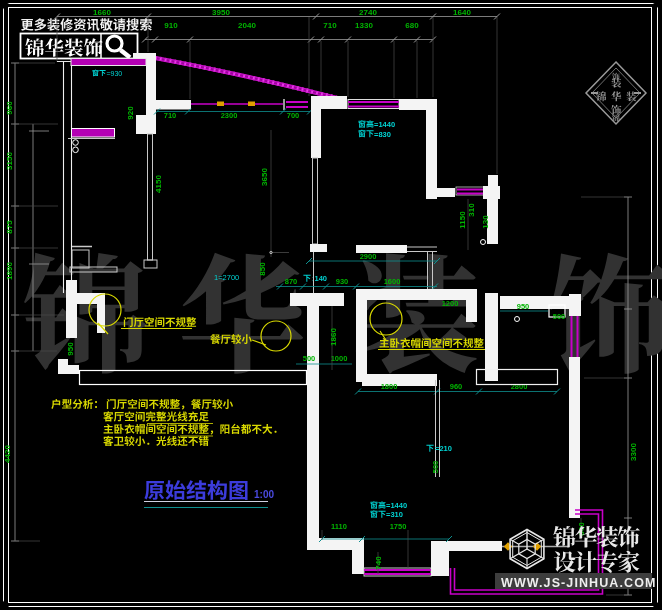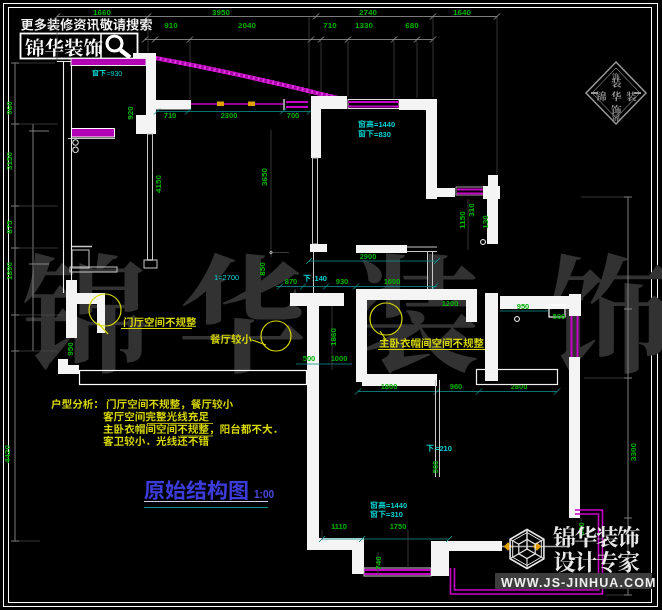--- a/index.html
+++ b/index.html
@@ -1,15 +1,15 @@
 <!DOCTYPE html>
 <html><head><meta charset="utf-8"><title>floorplan</title>
 <style>
 html,body{margin:0;padding:0;background:#000;}
-#wrap{width:662px;height:610px;background:#000;overflow:hidden;}
+#wrap{width:662px;height:610px;background:#000;overflow:hidden;border-radius:20px;}
 text{font-family:"Liberation Sans",sans-serif;}
 </style></head>
 <body>
 <div id="wrap">
 <svg width="662" height="610" viewBox="0 0 662 610">
 <defs>
 <path id="f4e13" d="M757 -769 693 -685H511L540 -792C566 -790 577 -801 583 -812L425 -859C417 -818 403 -755 384 -685H96L104 -656H376C361 -601 345 -543 328 -489H38L46 -460H319C304 -412 289 -368 275 -332C261 -325 247 -316 237 -308L353 -235L400 -289H657C629 -234 583 -161 543 -105C471 -132 371 -151 237 -151L231 -139C363 -95 538 7 620 99C720 117 742 -12 573 -92C654 -142 743 -209 798 -261C821 -263 832 -265 840 -274L728 -382L659 -317H402L446 -460H932C946 -460 957 -465 960 -476C916 -518 839 -579 839 -579L773 -489H454L503 -656H845C859 -656 869 -661 872 -672C829 -712 757 -769 757 -769Z"></path>
 <path id="f534e" d="M680 -832 529 -846V-555C471 -520 410 -488 349 -462L356 -450C415 -462 473 -477 529 -495V-429C529 -354 554 -332 657 -332H755C917 -332 965 -342 965 -391C965 -410 957 -422 924 -436L921 -569H910C892 -509 875 -459 863 -441C856 -431 850 -428 837 -428C824 -426 797 -426 768 -426H684C653 -426 648 -432 648 -448V-539C753 -583 844 -634 910 -685C931 -678 942 -683 949 -692L820 -790C779 -740 719 -686 648 -634V-806C670 -809 679 -819 680 -832ZM861 -295 797 -204H565V-305C589 -309 596 -318 598 -331L440 -345V-204H31L39 -176H440V92H462C510 92 565 71 565 63V-176H949C964 -176 974 -181 977 -192C935 -233 861 -295 861 -295ZM448 -794 288 -853C246 -730 151 -556 36 -444L45 -435C108 -466 167 -507 219 -552V-293H241C287 -293 335 -315 337 -323V-624C354 -627 365 -634 368 -643L325 -659C359 -699 388 -739 410 -777C435 -777 443 -783 448 -794Z"></path>
 <path id="f5bb6" d="M724 -646 663 -569H184L192 -540H384C310 -463 199 -380 80 -326L88 -313C205 -343 319 -387 413 -441L420 -429C343 -330 202 -218 73 -158L79 -145C217 -182 367 -248 469 -315L476 -290C382 -166 212 -49 46 11L53 26C212 -6 374 -72 492 -149C491 -98 483 -56 469 -35C464 -26 454 -25 440 -25C416 -25 350 -29 308 -32L309 -20C348 -10 381 3 393 16C408 33 416 56 417 90C488 90 538 78 564 46C616 -18 624 -180 548 -321L611 -336C656 -160 743 -54 871 23C887 -32 920 -67 966 -76L967 -87C830 -131 697 -207 632 -342C719 -365 803 -394 862 -420C885 -413 894 -417 901 -426L779 -525C726 -474 626 -397 535 -343C509 -383 476 -422 435 -454C477 -481 515 -509 546 -540H808C822 -540 833 -545 835 -556L810 -578C849 -599 898 -635 926 -662C947 -663 957 -665 965 -673L860 -772L801 -712H535C599 -738 606 -859 404 -847L396 -841C430 -815 461 -766 466 -721C472 -717 478 -714 484 -712H186C183 -730 177 -748 170 -768H156C158 -714 119 -664 83 -646C53 -631 32 -603 44 -568C58 -531 105 -524 137 -544C171 -566 196 -614 190 -684H810C808 -653 803 -614 799 -587Z"></path>
 <path id="f88c5" d="M91 -794 82 -789C106 -749 128 -690 127 -637C213 -554 330 -726 91 -794ZM854 -377 792 -295H524C584 -309 603 -407 429 -404L421 -398C442 -379 463 -341 466 -308C475 -301 484 -297 493 -295H42L50 -267H374C293 -194 170 -129 28 -87L34 -74C126 -88 213 -107 291 -132V-74C291 -56 282 -45 230 -18L295 92C303 88 311 81 317 72C442 24 548 -26 608 -53L606 -66L405 -41V-177C453 -200 495 -226 530 -255C591 -69 710 25 881 86C895 31 926 -7 973 -19V-31C866 -47 762 -77 679 -129C745 -142 813 -160 860 -180C882 -174 891 -178 898 -188L787 -267H937C951 -267 962 -272 965 -283C923 -322 854 -377 854 -377ZM649 -149C607 -181 571 -220 546 -267H778C750 -233 698 -185 649 -149ZM37 -518 113 -402C123 -405 131 -415 135 -428C190 -477 234 -518 266 -551V-346H286C328 -346 376 -366 376 -375V-807C404 -811 411 -821 413 -835L266 -849V-585C171 -555 79 -528 37 -518ZM747 -833 596 -846V-674H398L406 -645H596V-462H419L427 -434H909C923 -434 933 -439 936 -450C897 -486 831 -539 831 -539L774 -462H714V-645H938C953 -645 963 -650 966 -661C925 -699 856 -753 856 -753L796 -674H714V-807C738 -811 746 -820 747 -833Z"></path>

